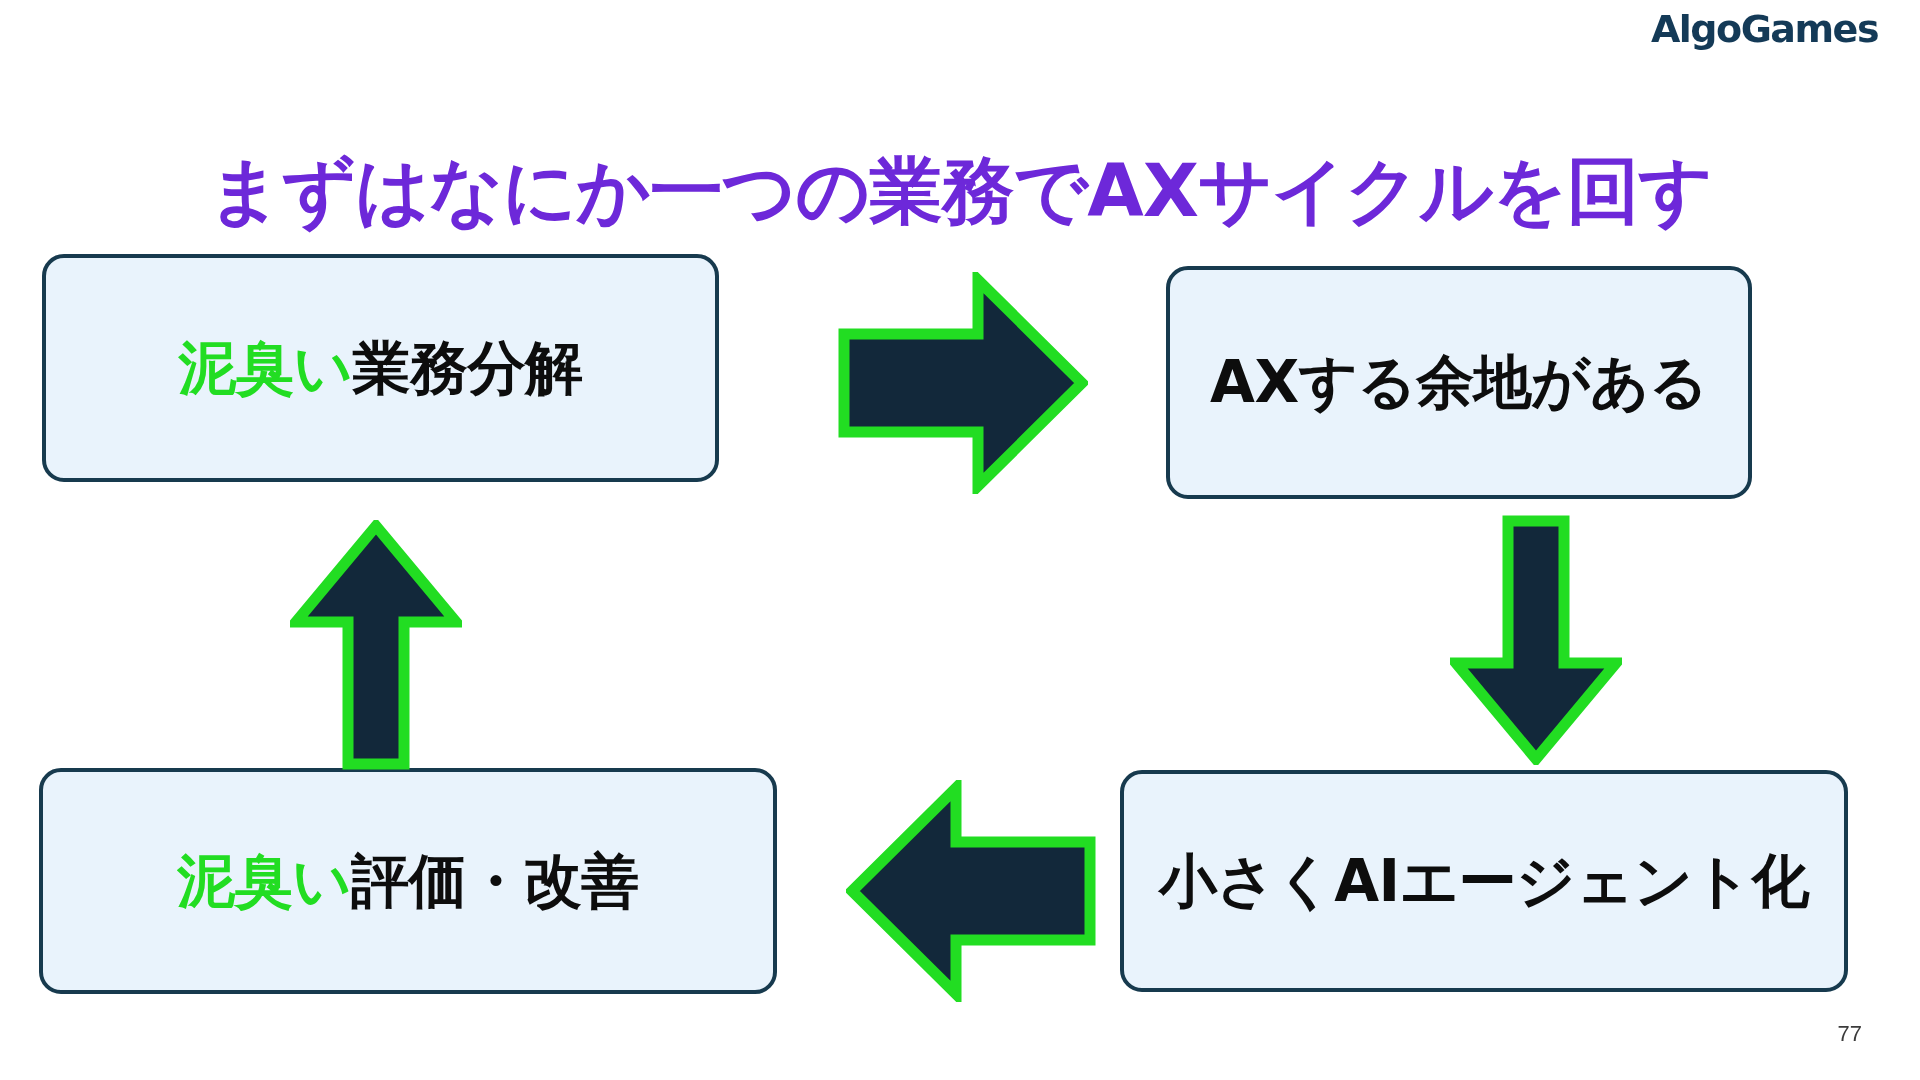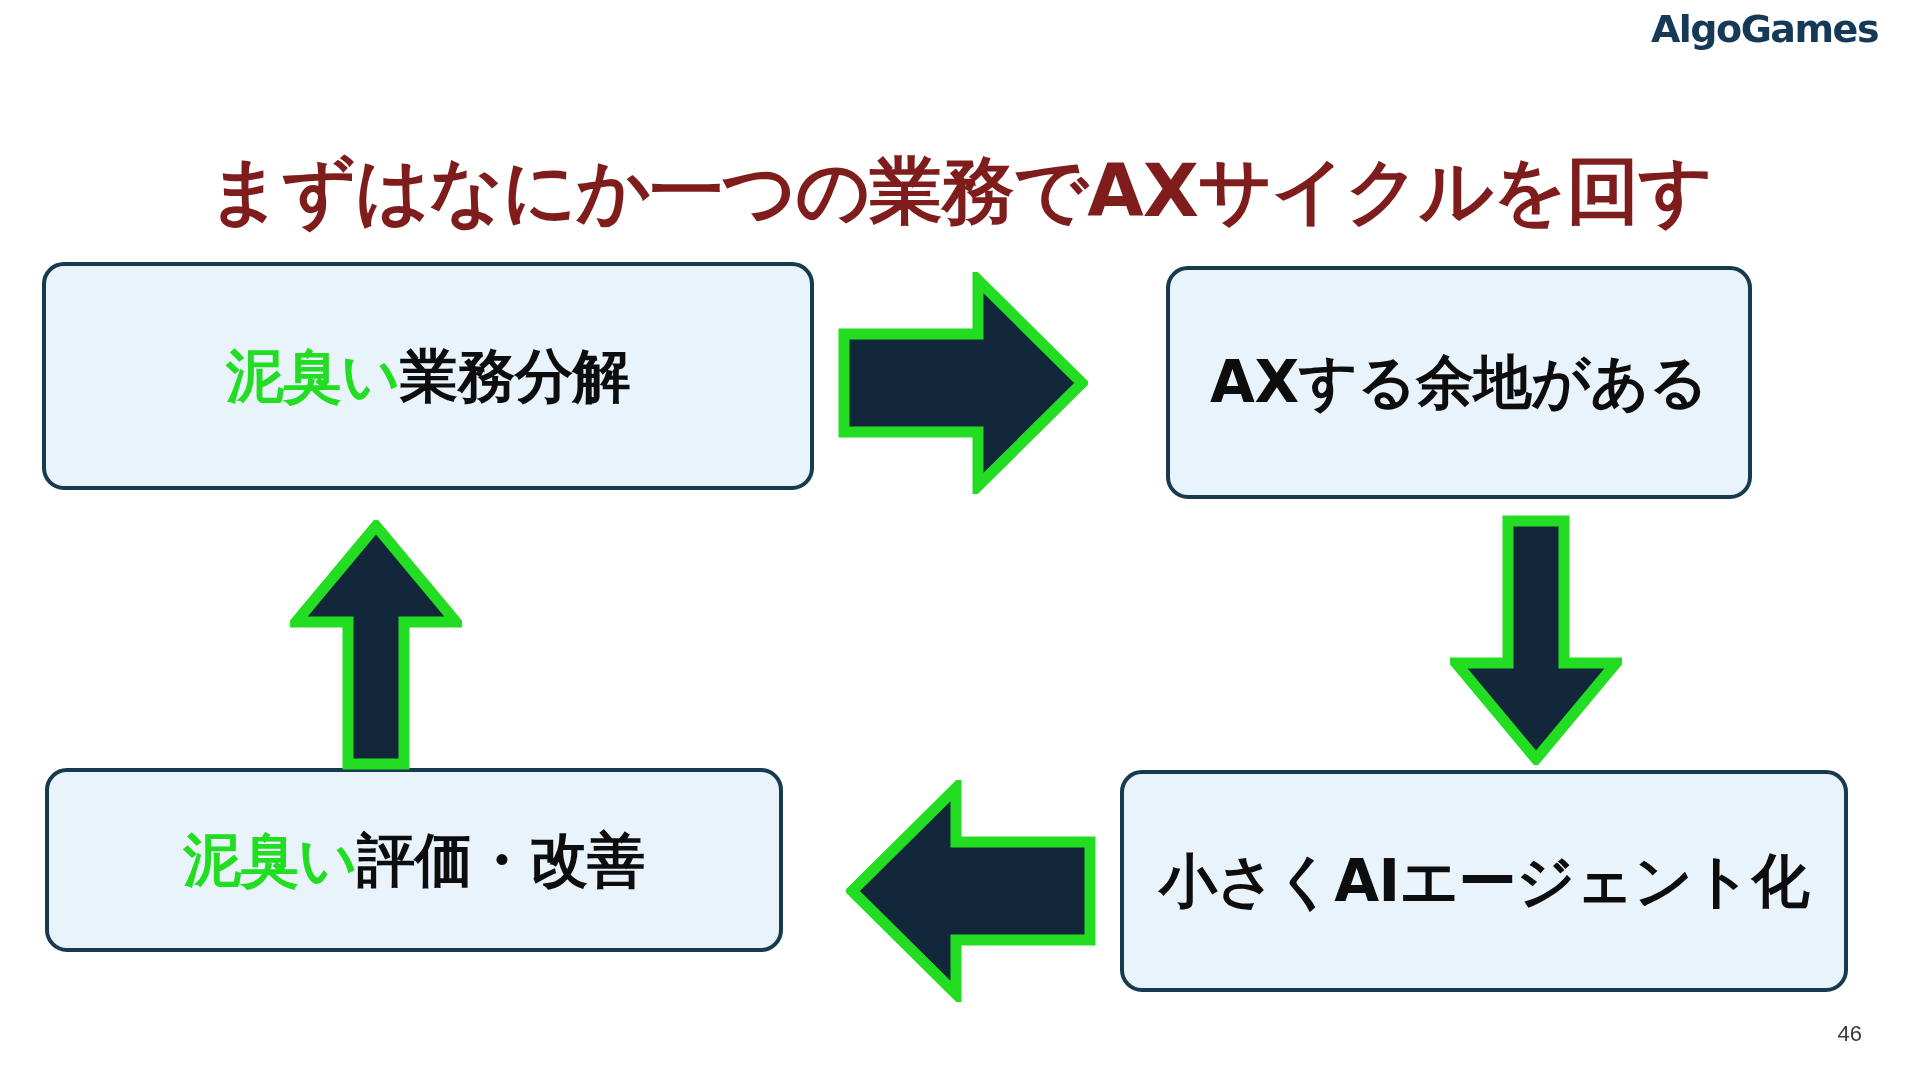--- a/index.html
+++ b/index.html
@@ -30,21 +30,21 @@
 
   
   .slide-title {
     position: absolute;
     top: 94px;
     left: 0;
     width: 1920px;
     text-align: center;
     font-size: 73px;
     font-weight: bold;
-    color: #7f1d1d;
+    color: #6d28d9;
     letter-spacing: -1px;
     white-space: nowrap;
     font-family: "DejaVu Sans", "Liberation Sans", sans-serif;
   }
 
   
   .box {
     position: absolute;
     background: #e9f3fc;
     border: 4px solid #173a4e;
@@ -62,41 +62,41 @@
     line-height: 1.18;
     letter-spacing: -0.5px;
     font-family: "DejaVu Sans", "Liberation Sans", sans-serif;
   }
   .accent {
     color: #22dd22;
   }
 
   #box-decompose {
     left: 42px;
-    top: 262px;
-    width: 772px;
+    top: 254px;
+    width: 677px;
     height: 228px;
   }
   #box-find-area {
     left: 1166px;
     top: 266px;
     width: 586px;
     height: 233px;
   }
   #box-agentize {
     left: 1120px;
     top: 770px;
     width: 728px;
     height: 222px;
   }
   #box-evaluate {
-    left: 45px;
+    left: 39px;
     top: 768px;
     width: 738px;
-    height: 184px;
+    height: 226px;
   }
 
   
   .arrow {
     position: absolute;
   }
   .arrow svg { display: block; }
 
   #arrow-right  { left: 838px;  top: 272px; }
   #arrow-down   { left: 1450px; top: 515px; }
@@ -159,13 +159,13 @@
     <span class="accent">泥臭い</span><span>評価・改善</span>
   </div>
 </div>
 
 <div class="arrow" id="arrow-up">
   <svg width="172" height="250" viewBox="0 0 172 250">
     <polygon points="86,6 166,102 114,102 114,244 58,244 58,102 6,102" fill="#12283a" stroke="#22dd22" stroke-width="11" stroke-linejoin="miter"></polygon>
   </svg>
 </div>
 
-<div class="page-number">46</div>
+<div class="page-number">77</div>
 
 </body></html>

